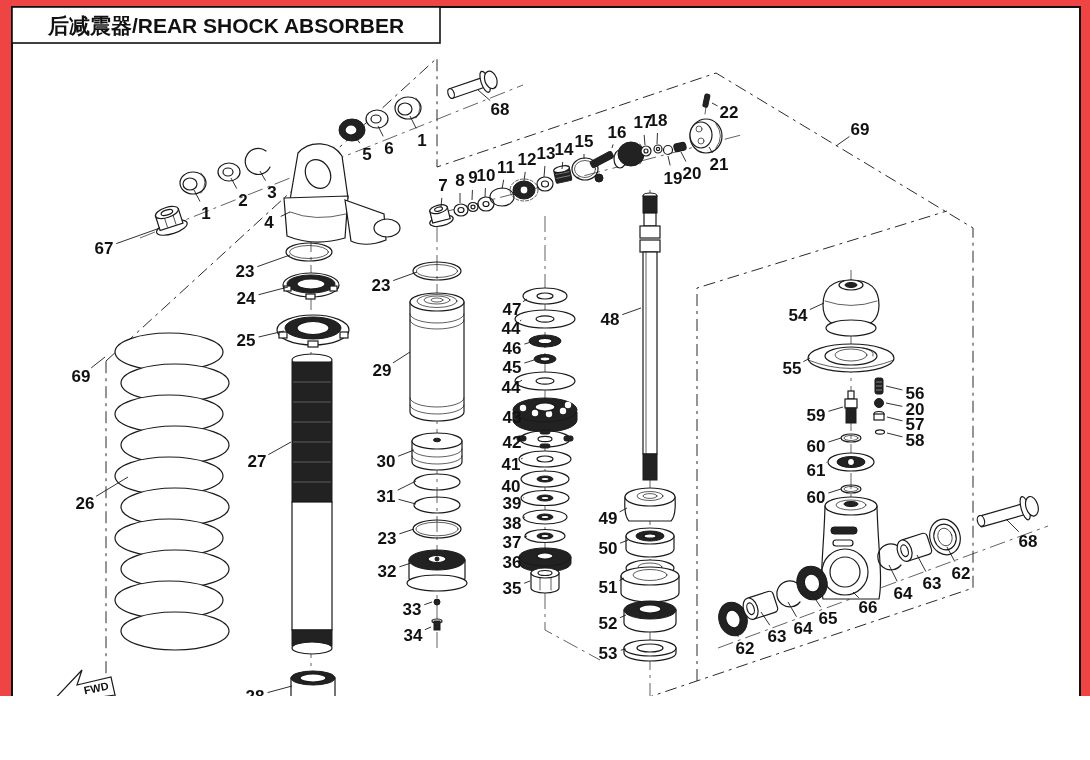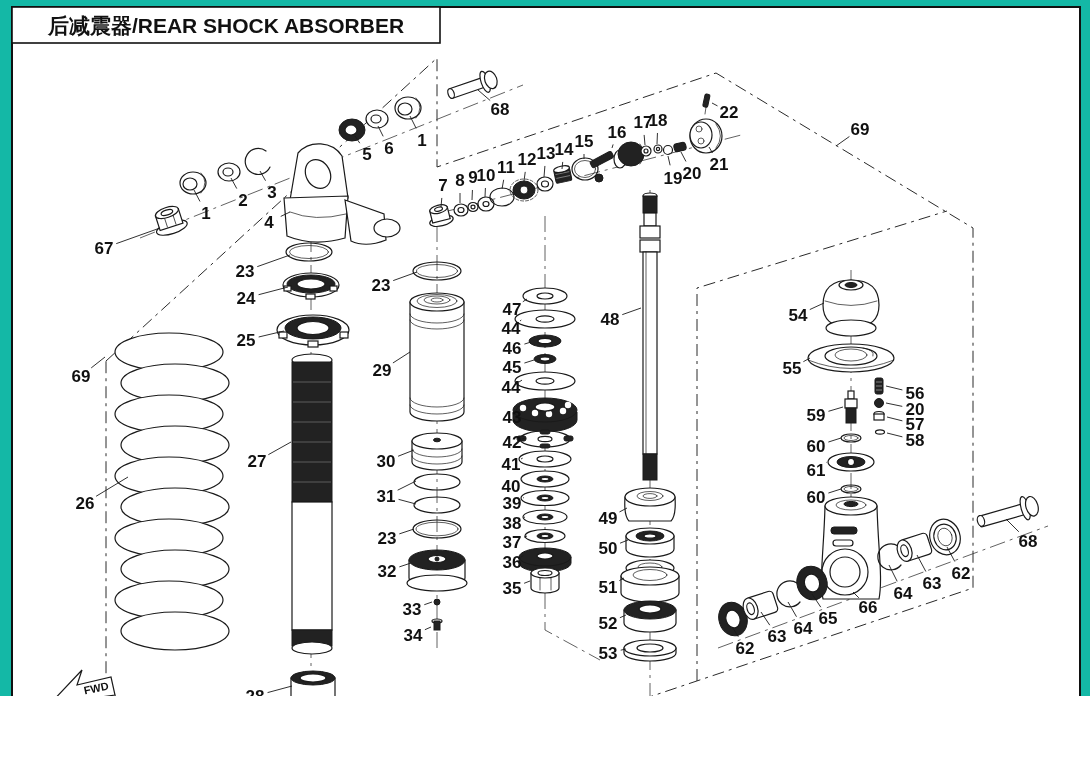--- a/index.html
+++ b/index.html
@@ -1,16 +1,16 @@
 <!DOCTYPE html>
 <html><head>
 <meta charset="utf-8">
 <style>
   html,body{margin:0;padding:0;background:#ffffff;}
-  .stage{position:relative;width:1090px;height:696px;background:#14b8a6;overflow:hidden;}
+  .stage{position:relative;width:1090px;height:696px;background:#ef4444;overflow:hidden;}
   svg{display:block;font-family:"Liberation Sans",sans-serif;}
   .ln{stroke:#1a1a1a;stroke-width:1.2;fill:none;stroke-linecap:round;}
   .fw{stroke:#1a1a1a;stroke-width:1.2;fill:#ffffff;}
   .fd{stroke:#1a1a1a;stroke-width:1;fill:#222222;}
   .thin{stroke-width:0.7;}
   .bnd{stroke:#2a2a2a;stroke-width:1;fill:none;stroke-dasharray:12 5 3 5;}
   .ctr{stroke:#3a3a3a;stroke-width:0.8;fill:none;stroke-dasharray:16 5 3 5;}
   .leader{stroke:#1a1a1a;stroke-width:0.9;fill:none;}
   text.callout{font-weight:bold;font-size:17px;fill:#111;}
   text.title-text{font-weight:bold;font-size:21px;fill:#111;}

